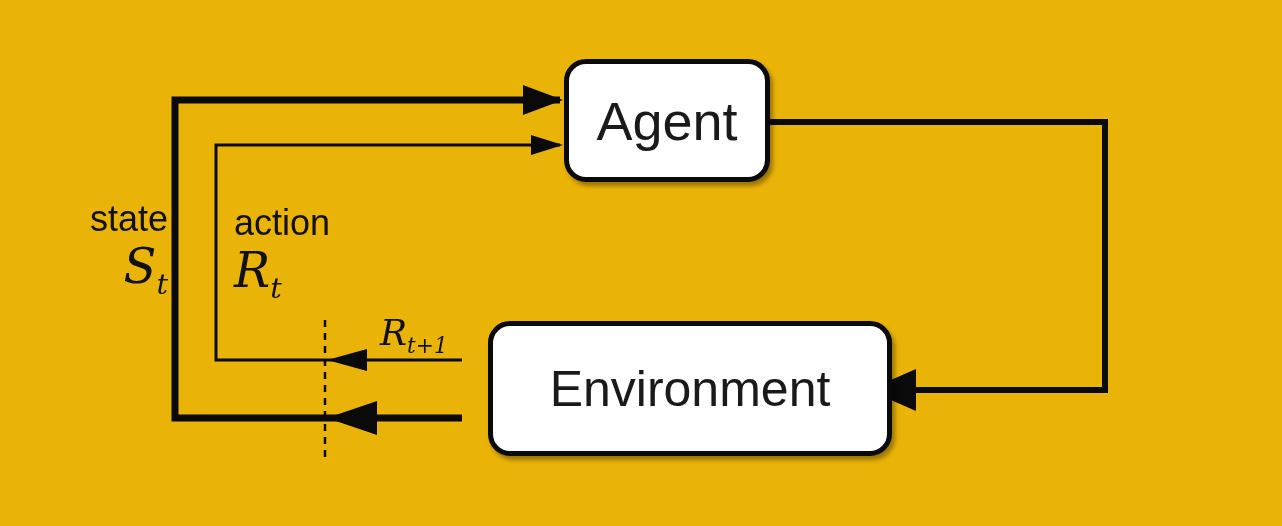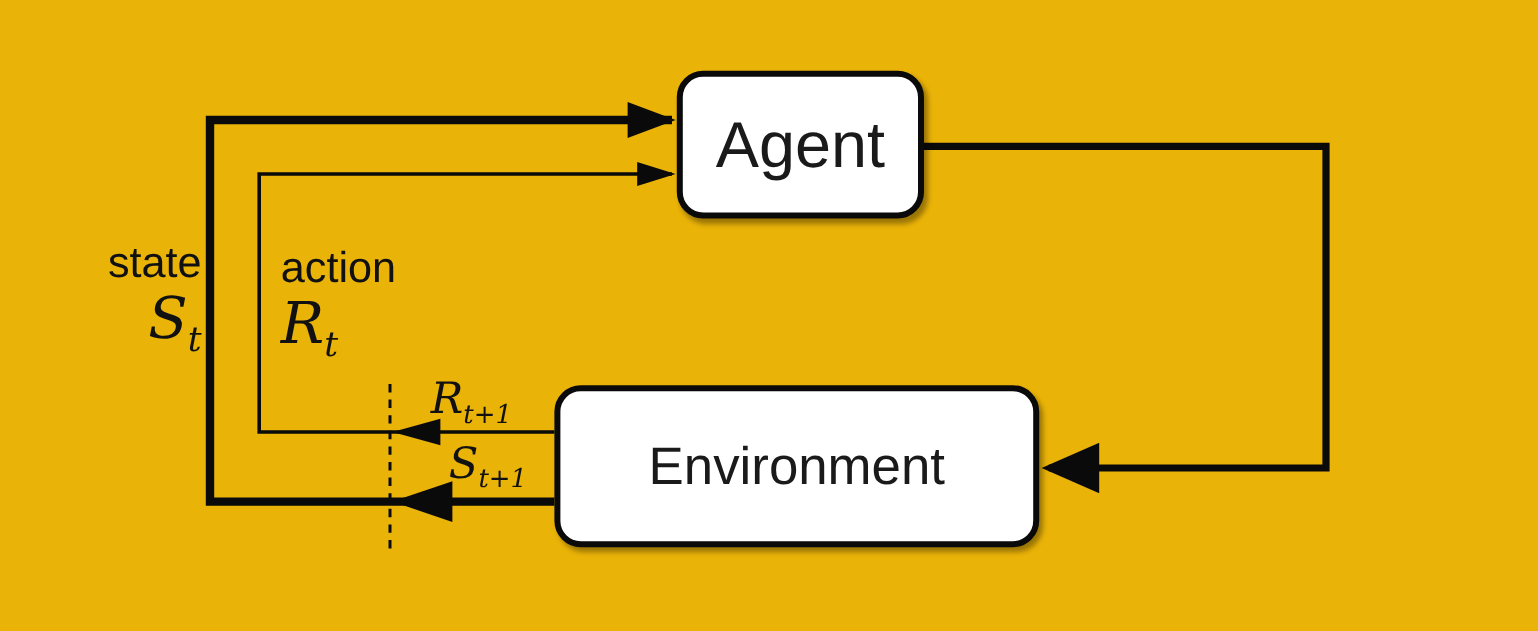--- a/index.html
+++ b/index.html
@@ -35,25 +35,25 @@
     color: #1a1a1a;
   }
   .node-agent {
     left: 564px;
     top: 59px;
     width: 206px;
     height: 123px;
     font-size: 54px;
   }
   .node-environment {
-    left: 462px;
+    left: 488px;
     top: 321px;
     width: 404px;
     height: 135px;
-    font-size: 44px;
+    font-size: 50px;
   }
   .side-label {
     position: absolute;
     color: #111111;
     font-size: 36px;
     line-height: 1.15;
   }
   .side-label .word {
     display: block;
   }
@@ -88,21 +88,21 @@
     position: absolute;
     font-family: "DejaVu Serif", serif;
     font-style: italic;
     font-size: 36px;
     color: #111111;
   }
   .edge-label .sub {
     font-size: 0.60em;
   }
   .edge-label-next-reward {
-    left: 359px;
+    left: 380px;
     top: 312px;
   }
   .edge-label-next-state {
     left: 374px;
     top: 366px;
   }
 </style>
 </head>
 <body>
 
@@ -141,17 +141,14 @@
   <div class="side-label label-reward">
     <span class="word">action</span>
     <span class="math"><span>R</span><sub class="sub">t</sub></span>
   </div>
 
 
   <div class="edge-label edge-label-next-reward">
     <span>R</span><sub class="sub">t+1</sub>
   </div>
 
-  <div class="edge-label edge-label-next-state">
-    <span>S</span><sub class="sub">t+1</sub>
-  </div>
 
 </div>
 
 </body></html>

